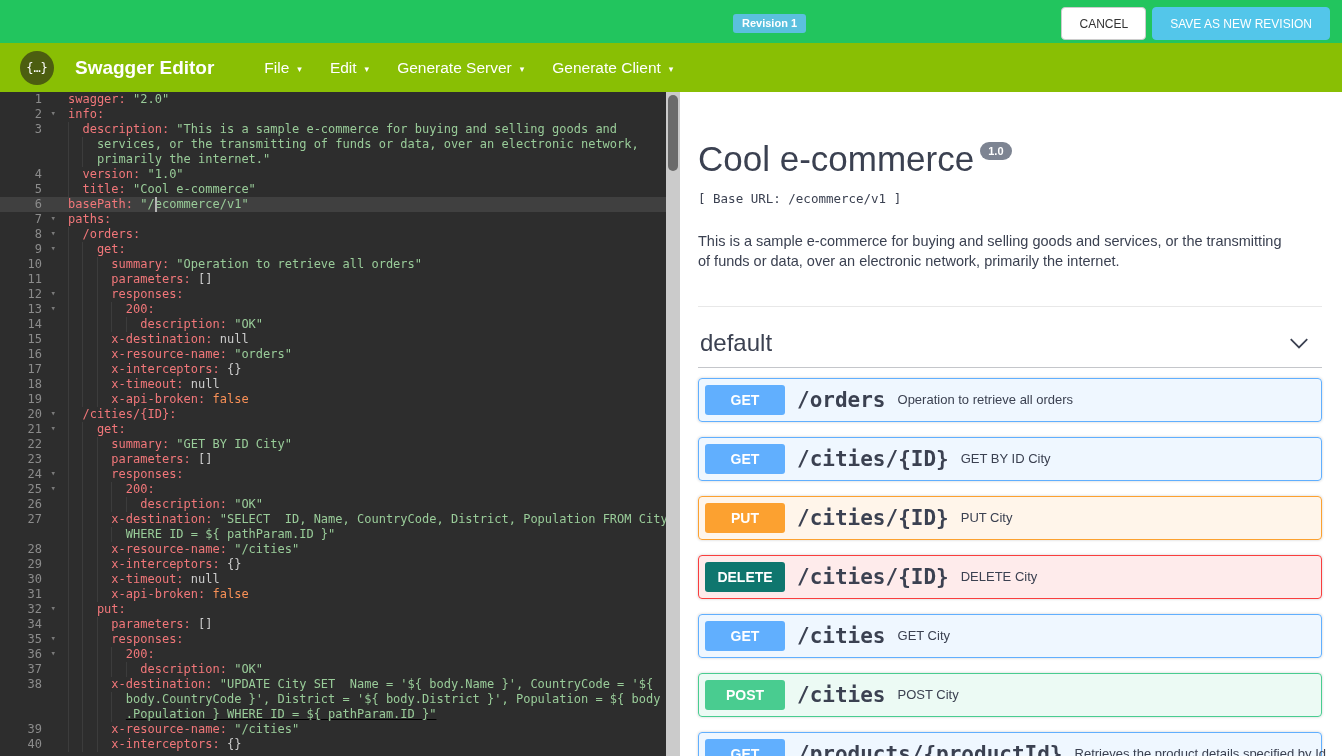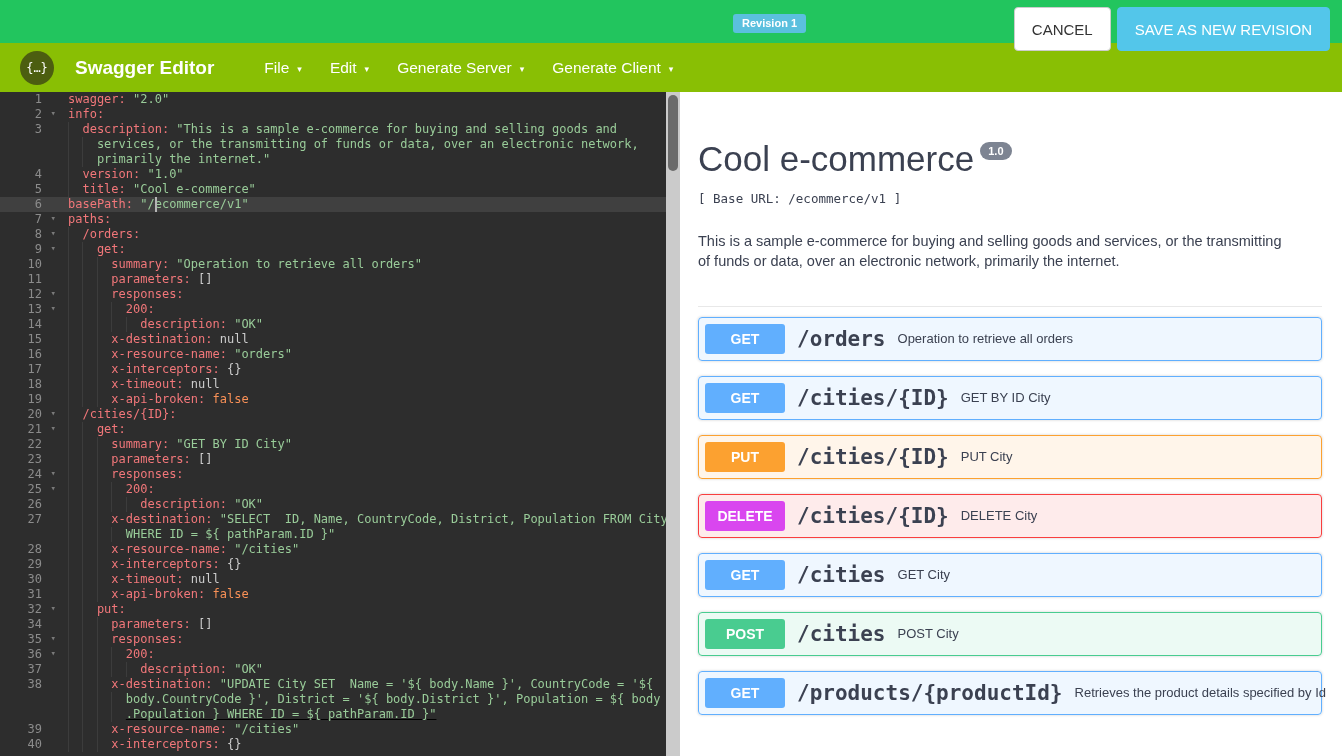--- a/index.html
+++ b/index.html
@@ -9,21 +9,21 @@
     font-family:"Liberation Sans", sans-serif; background:#fff;
   }
 
   
   .topbar { height:43px; background:#22c55e; position:relative; }
   .rev-badge {
     position:absolute; left:733px; top:14px; background:#5bc0de; color:#fff;
     font-size:11px; font-weight:bold; padding:3px 9px; border-radius:3px; line-height:13px;
   }
   .topbar-buttons { position:absolute; right:12px; top:7px; display:flex; gap:6px; }
-  .btn { height:44px; border-radius:4px; font-size:15px; padding:0 17px; cursor:pointer;
+  .btn { height:33px; border-radius:4px; font-size:12px; padding:0 17px; cursor:pointer;
          display:flex; align-items:center; font-family:"Liberation Sans",sans-serif; }
   .btn-cancel { background:#fff; border:1px solid #cccccc; color:#333; }
   .btn-save   { background:#53c6ea; border:1px solid #53c6ea; color:#fff; }
 
   
   .navbar { height:49px; background:#89bf04; display:flex; align-items:center; }
   .logo {
     width:34px; height:34px; border-radius:50%; background:#4c5e10; color:#fff;
     display:flex; align-items:center; justify-content:center;
     font-family:"DejaVu Sans Mono",monospace; font-size:12px; margin-left:20px; flex:none;
@@ -79,21 +79,21 @@
               font-weight:bold; font-size:14px; margin-left:6px; font-family:"Liberation Sans",sans-serif; }
   .op-path { font-family:"DejaVu Sans Mono",monospace; font-weight:bold; font-size:21px;
              color:#3b4151; margin-left:12px; white-space:nowrap; }
   .op-summary { font-size:13px; color:#3b4151; margin-left:12px; white-space:nowrap; }
 
   .r-get    { background:rgba(97,175,254,.1);  border-color:#61affe; }
   .m-get    { background:#61affe; }
   .r-put    { background:rgba(252,161,48,.1);  border-color:#fca130; }
   .m-put    { background:#fca130; }
   .r-delete { background:rgba(249,62,62,.1);   border-color:#f93e3e; }
-  .m-delete { background:#d946ef; }
+  .m-delete { background:#0f766e; }
   .r-post   { background:rgba(73,204,144,.1);  border-color:#49cc90; }
   .m-post   { background:#49cc90; }
 </style>
 </head>
 <body>
 
 <div class="topbar">
   <span class="rev-badge">Revision 1</span>
   <div class="topbar-buttons">
     <button class="btn btn-cancel">CANCEL</button>
@@ -177,20 +177,28 @@
   </div>
 
   <div class="doc-pane">
     <div class="doc-content">
       <h1 class="api-title"><span>Cool e-commerce</span><span class="version-badge">1.0</span></h1>
       <div class="base-url">[ Base URL: /ecommerce/v1 ]</div>
       <div class="api-desc">This is a sample e-commerce for buying and selling goods and services, or the transmitting of funds or data, over an electronic network, primarily the internet.</div>
 
       <div class="section-divider"></div>
 
+      <div class="opblock-tag">
+        <h3>default</h3>
+        <span class="chev">
+          <svg width="22" height="22" viewBox="0 0 20 20">
+              <polyline points="2.5,6.5 10,14 17.5,6.5" fill="none" stroke="#3b4151" stroke-width="1.6"></polyline>
+            </svg>
+        </span>
+      </div>
 
       <div class="op-list" id="op-list">
           <div class="op-row r-get">
             <span class="op-badge m-get">GET</span>
             <span class="op-path">/orders</span>
             <span class="op-summary">Operation to retrieve all orders</span>
           </div>
           <div class="op-row r-get">
             <span class="op-badge m-get">GET</span>
             <span class="op-path">/cities/{ID}</span>

